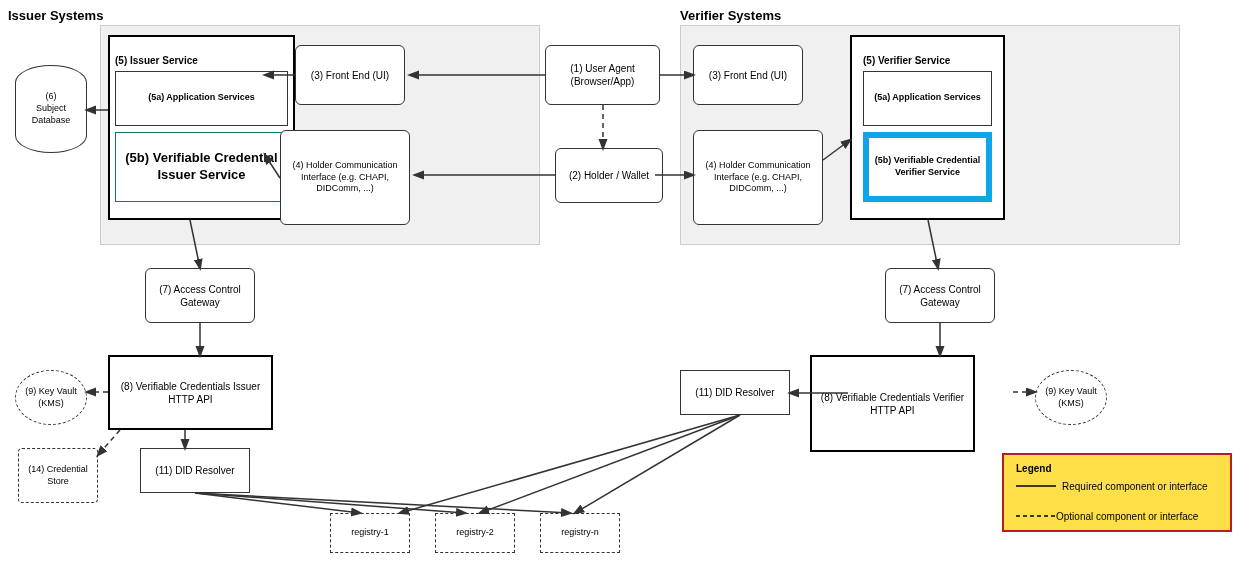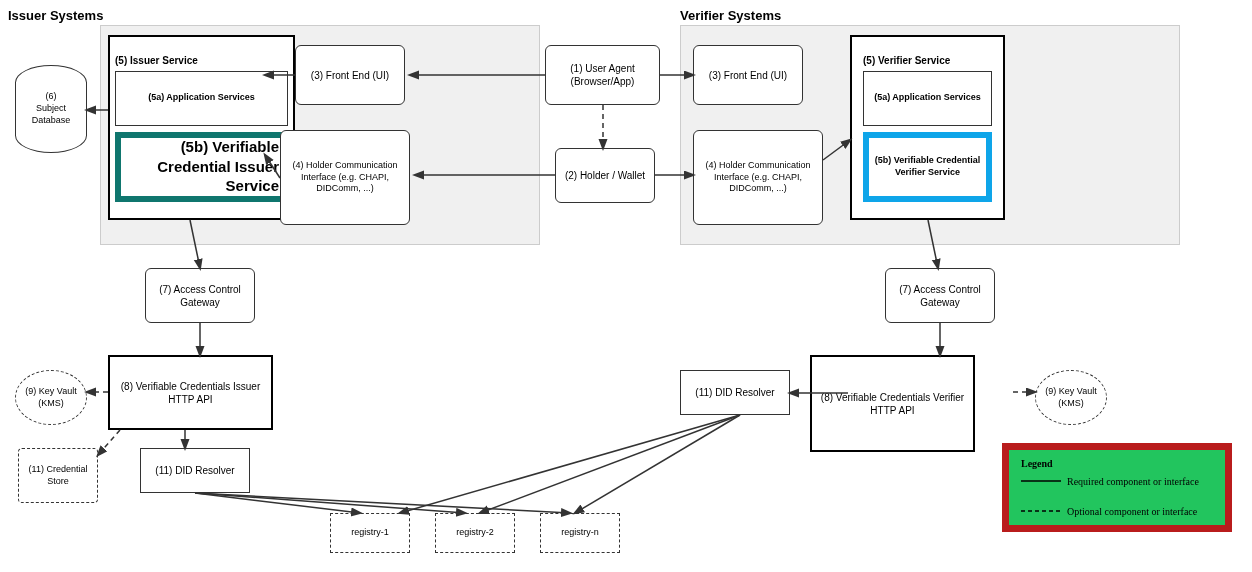--- a/index.html
+++ b/index.html
@@ -58,25 +58,24 @@
     
     .arrows-svg {
       position: absolute;
       top: 0; left: 0;
       width: 1252px;
       height: 572px;
       pointer-events: none;
     }
     .legend-box {
       position: absolute;
-      border: 7px solid #b91c1c;
-      background: #22c55e;
+      border: 2px solid #b91c1c;
+      background: #fde047;
       padding: 8px 12px;
       font-size: 10px;
-      font-family: Liberation Serif, serif;
     }
   </style>
 </head>
 <body>
 
 <div class="diagram-container">
 
   <div class="region" style="left:100px;top:25px;width:440px;height:220px;"></div>
 
   <div class="region" style="left:680px;top:25px;width:500px;height:220px;"></div>
@@ -84,36 +83,36 @@
   <div class="section-label" style="left:8px;top:8px;">Issuer Systems</div>
   <div class="section-label" style="left:680px;top:8px;">Verifier Systems</div>
 
   <div class="box cylinder" style="left:15px;top:65px;width:72px;height:88px;font-size:9px;border-radius:50% 50% 50% 50%/20% 20% 20% 20%;flex-direction:column;">
     <span>(6)<br>Subject<br>Database</span>
   </div>
 
   <div class="box bold-border" style="left:108px;top:35px;width:187px;height:185px;flex-direction:column;align-items:flex-start;padding:5px;">
     <div style="font-weight:bold;font-size:10px;margin-bottom:4px;text-align:left;">(5) Issuer Service</div>
     <div class="box" style="position:relative;border:1px solid #333;width:100%;height:55px;margin-bottom:6px;font-size:9px;">(5a) Application Services</div>
-    <div class="box" style="position:relative;border:6px solid #0f766e;width:100%;height:70px;font-size:15px;text-align:right;">(5b) Verifiable Credential Issuer Service</div>
+    <div class="box" style="position:relative;border:1px solid #0f766e;width:100%;height:70px;font-size:13px;">(5b) Verifiable Credential Issuer Service</div>
   </div>
 
   <div class="box rounded" style="left:295px;top:45px;width:110px;height:60px;border-radius:6px;">
     (3) Front End (UI)
   </div>
 
   <div class="box rounded" style="left:280px;top:130px;width:130px;height:95px;border-radius:6px;font-size:9px;">
     (4) Holder Communication Interface (e.g. CHAPI, DIDComm, ...)
   </div>
 
   <div class="box rounded" style="left:545px;top:45px;width:115px;height:60px;border-radius:6px;font-size:10px;">
     (1) User Agent (Browser/App)
   </div>
 
-  <div class="box rounded" style="left:555px;top:148px;width:100px;height:55px;border-radius:6px;">
+  <div class="box rounded" style="left:555px;top:148px;width:108px;height:55px;border-radius:6px;">
     (2) Holder / Wallet
   </div>
 
   <div class="box rounded" style="left:693px;top:45px;width:110px;height:60px;border-radius:6px;">
     (3) Front End (UI)
   </div>
 
   <div class="box rounded" style="left:693px;top:130px;width:130px;height:95px;border-radius:6px;font-size:9px;">
     (4) Holder Communication Interface (e.g. CHAPI, DIDComm, ...)
   </div>
@@ -130,21 +129,21 @@
 
   <div class="box bold-border" style="left:108px;top:355px;width:165px;height:75px;font-weight:normal;font-size:10px;">
     (8) Verifiable Credentials Issuer HTTP API
   </div>
 
   <div class="box dashed rounded" style="left:15px;top:370px;width:72px;height:55px;border-radius:50%;font-size:9px;border-style:dashed;">
     (9) Key Vault (KMS)
   </div>
 
   <div class="box dashed" style="left:18px;top:448px;width:80px;height:55px;border-radius:4px;border-style:dashed;font-size:9px;">
-    (11) Credential Store
+    (14) Credential Store
   </div>
 
   <div class="box" style="left:140px;top:448px;width:110px;height:45px;">
     (11) DID Resolver
   </div>
 
   <div class="box rounded" style="left:885px;top:268px;width:110px;height:55px;border-radius:6px;font-size:10px;">
     (7) Access Control Gateway
   </div>
 
@@ -175,21 +174,21 @@
     <div style="display:flex;align-items:flex-end;margin-bottom:18px;">
       <svg width="40" height="12">
           <line x1="0" y1="6" x2="40" y2="6" stroke="#000" stroke-width="1.5"></line>
         </svg>
       <span style="margin-left:6px;">Required component or interface</span>
     </div>
     <div style="display:flex;align-items:center;">
       <svg width="40" height="12">
           <line x1="0" y1="6" x2="40" y2="6" stroke="#000" stroke-width="1.5" stroke-dasharray="4,3"></line>
         </svg>
-      <span style="margin-left:6px;">Optional  component or interface</span>
+      <span style="margin-left:0;">Optional  component or interface</span>
     </div>
   </div>
 
   <svg class="arrows-svg">
     <defs>
       <marker id="arrow" markerWidth="8" markerHeight="8" refX="6" refY="3" orient="auto">
         <path d="M0,0 L0,6 L8,3 z" fill="#333"></path>
       </marker>
       <marker id="arrow-rev" markerWidth="8" markerHeight="8" refX="2" refY="3" orient="auto">
         <path d="M8,0 L8,6 L0,3 z" fill="#333"></path>

